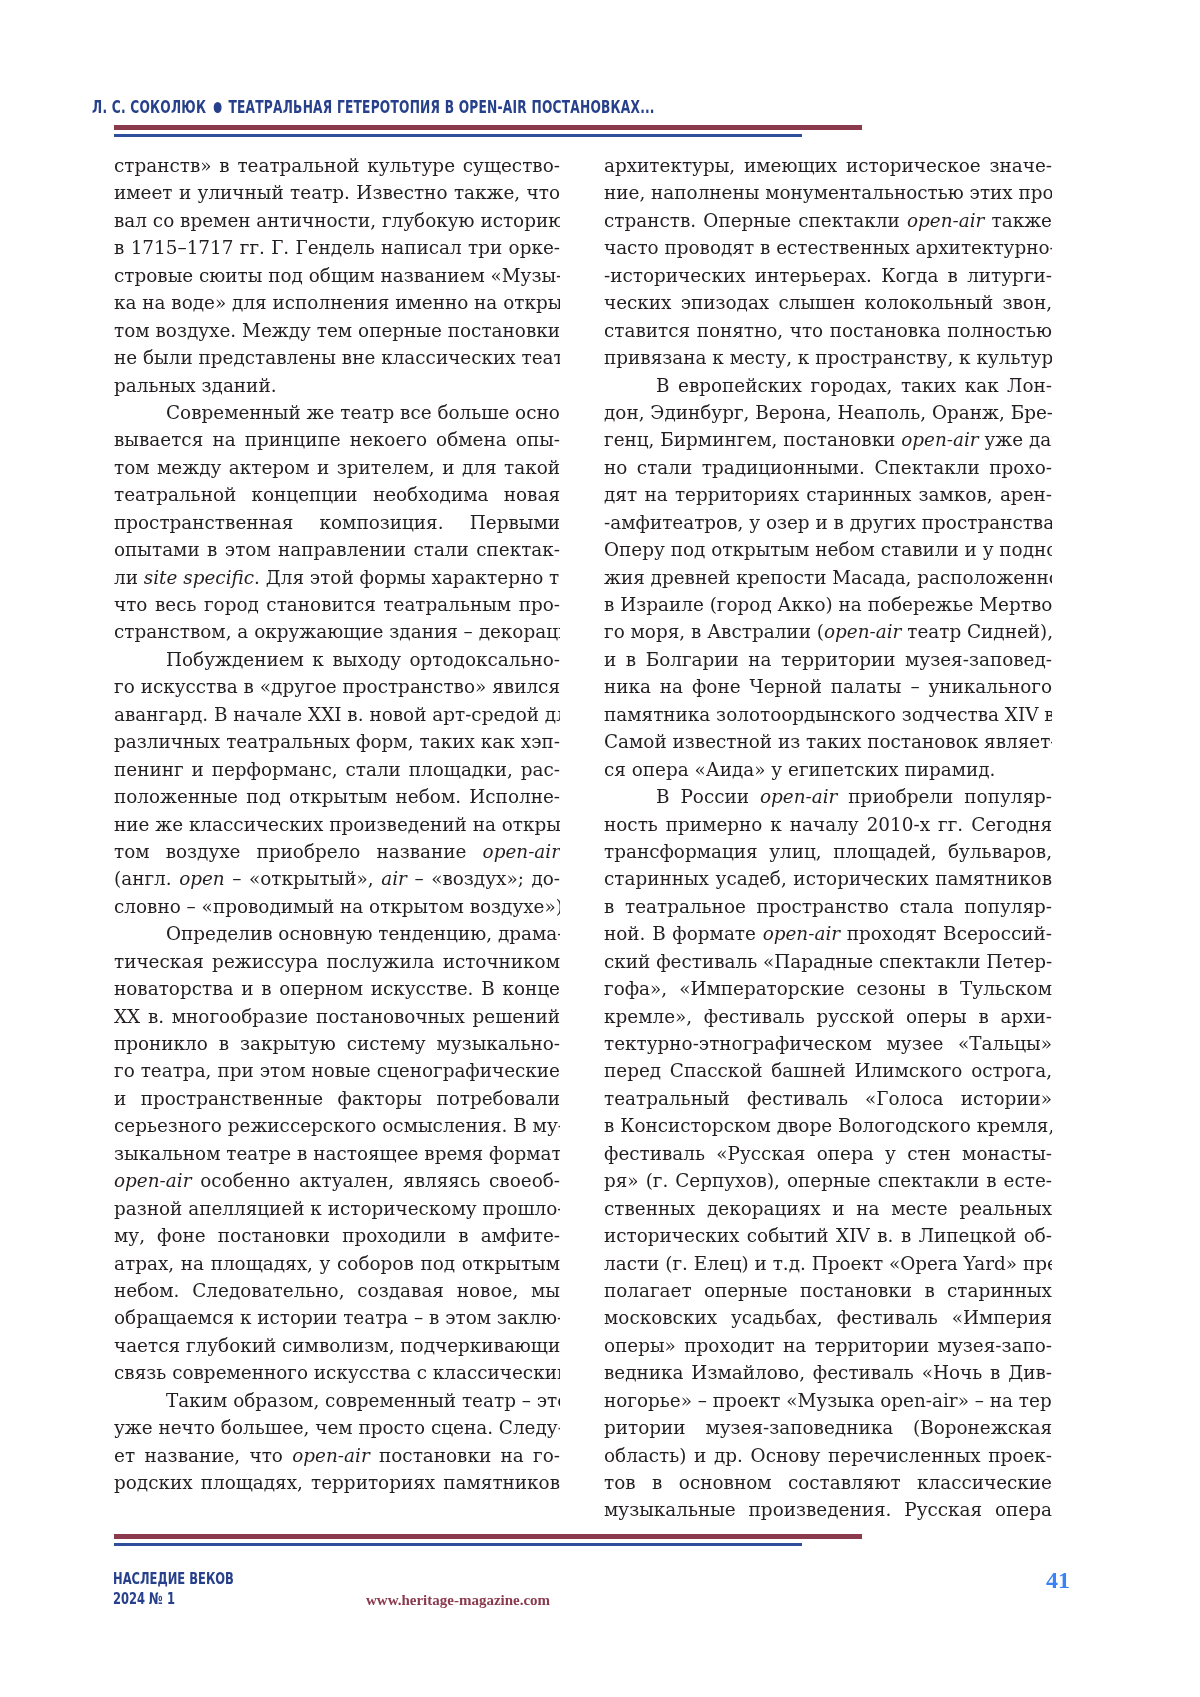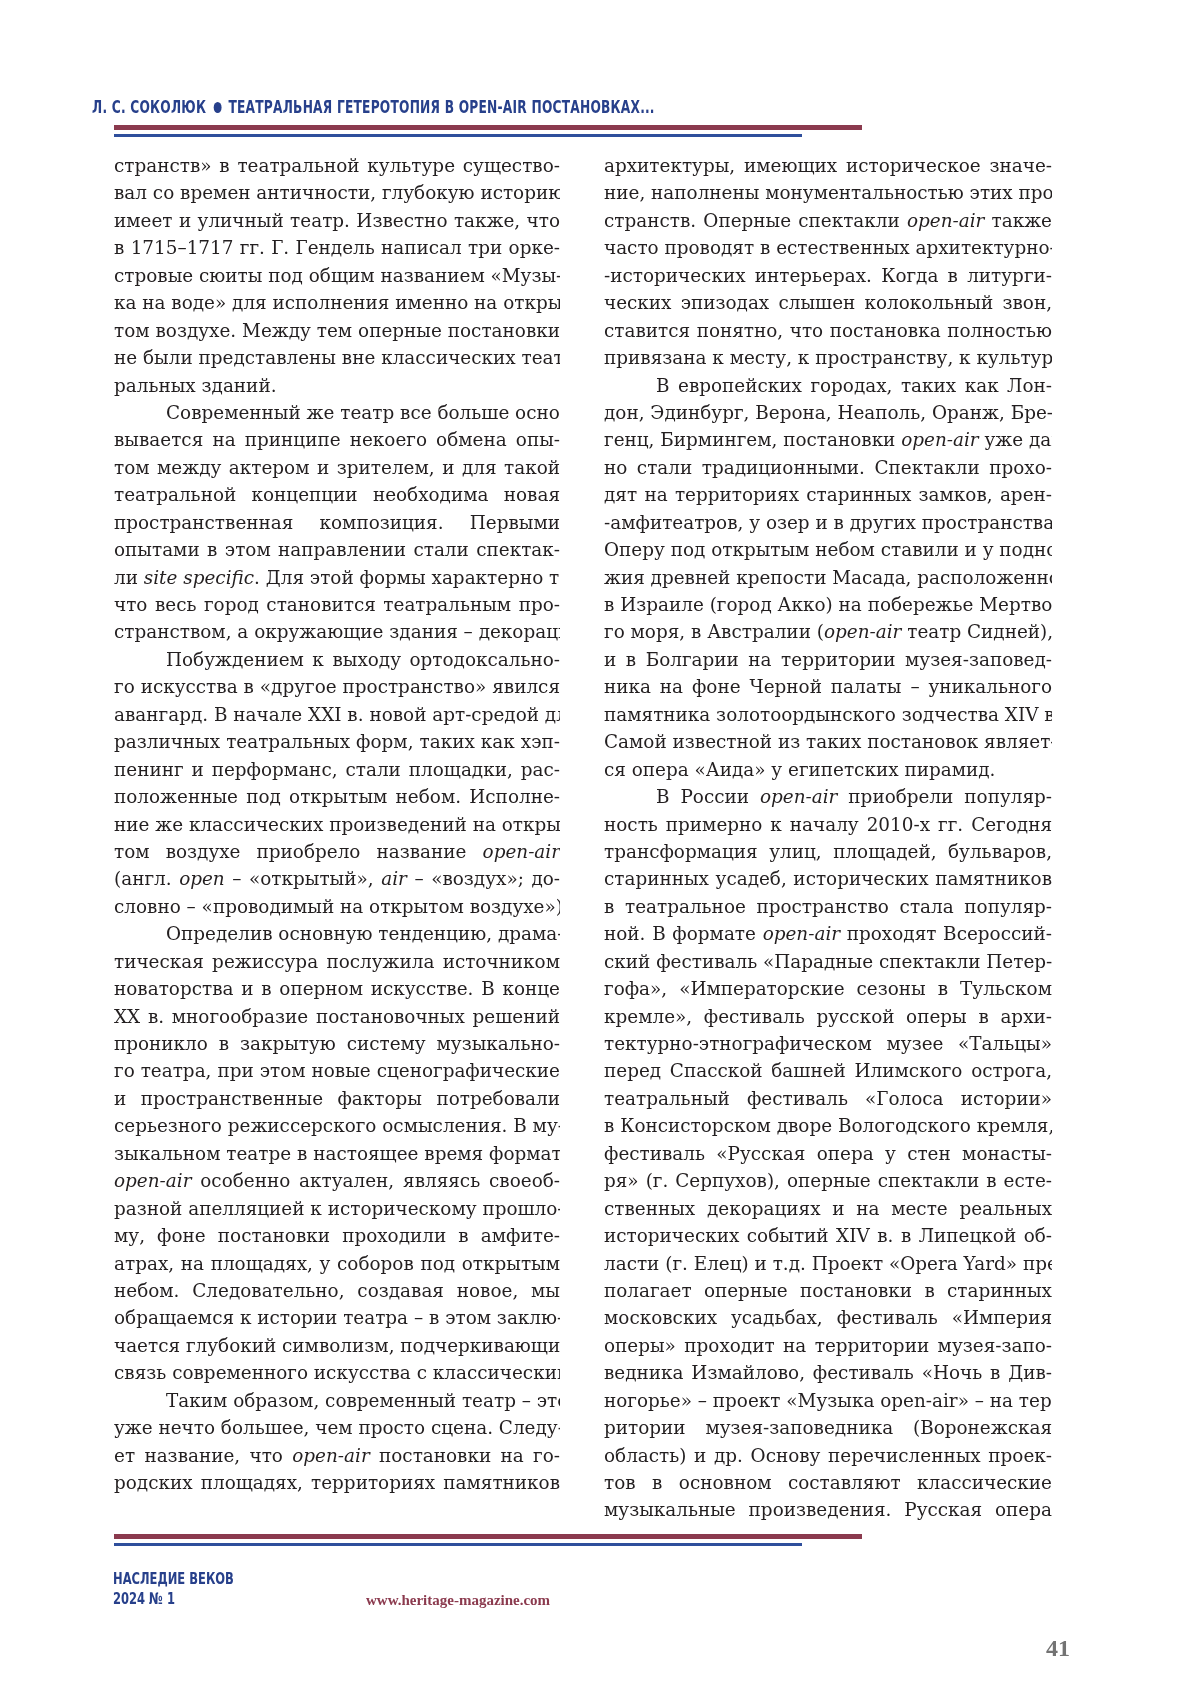--- a/index.html
+++ b/index.html
@@ -10,35 +10,35 @@
   .rule-blue { position: absolute; height: 3px; background: #2f4f9c; }
   .col { position: absolute; top: 152px; width: 446px; }
   .col.left { left: 114px; }
   .col.right { left: 604px; width: 448px; }
   .line { height: 27.45px; line-height: 27.45px; font-size: 18.4px; white-space: nowrap; text-align: justify; text-align-last: justify; overflow: hidden; }
   .line.last { text-align-last: left; }
   .line.indent { padding-left: 52px; }
   .line i { font-style: italic; }
   .footer-mag { position: absolute; left: 113px; top: 1569px; font-family: "DejaVu Sans", sans-serif; font-weight: bold; color: #27408b; font-size: 16px; line-height: 20px; transform: scaleX(0.72); transform-origin: left top; text-transform: uppercase; }
   .footer-url { position: absolute; left: 366px; top: 1592px; font-family: "Liberation Serif", serif; font-size: 15px; font-weight: bold; color: #8b3a4e; }
-  .page-number { position: absolute; left: 1046px; top: 1635px; font-family: "Liberation Serif", serif; font-weight: bold; font-size: 24px; color: #737373; }
+  .page-number { position: absolute; left: 1046px; top: 1567px; font-family: "Liberation Serif", serif; font-weight: bold; font-size: 24px; color: #3b82f6; }
 </style>
 </head>
 <body>
 
 <div class="running-head">
   <span>Л. С. Соколюк</span><span class="bullet"></span><span>Театральная гетеротопия в open-air постановках...</span>
 </div>
 <div class="rule-red" style="left:114px; top:125px; width:748px;"></div>
 <div class="rule-blue" style="left:114px; top:134px; width:688px;"></div>
 
 <div class="col left" id="col-left">
     <div class="line"><span>странств» в театральной культуре существо-</span></div>
+    <div class="line"><span>имеет и уличный театр. Известно также, что</span></div>
     <div class="line"><span>вал со времен античности, глубокую историю</span></div>
-    <div class="line"><span>имеет и уличный театр. Известно также, что</span></div>
     <div class="line"><span>в 1715–1717 гг. Г. Гендель написал три орке-</span></div>
     <div class="line"><span>стровые сюиты под общим названием «Музы-</span></div>
     <div class="line"><span>ка на воде» для исполнения именно на откры-</span></div>
     <div class="line"><span>том воздухе. Между тем оперные постановки</span></div>
     <div class="line"><span>не были представлены вне классических теат-</span></div>
     <div class="line last"><span>ральных зданий.</span></div>
     <div class="line indent"><span>Современный же театр все больше осно-</span></div>
     <div class="line"><span>вывается на принципе некоего обмена опы-</span></div>
     <div class="line"><span>том между актером и зрителем, и для такой</span></div>
     <div class="line"><span>театральной концепции необходима новая</span></div>

